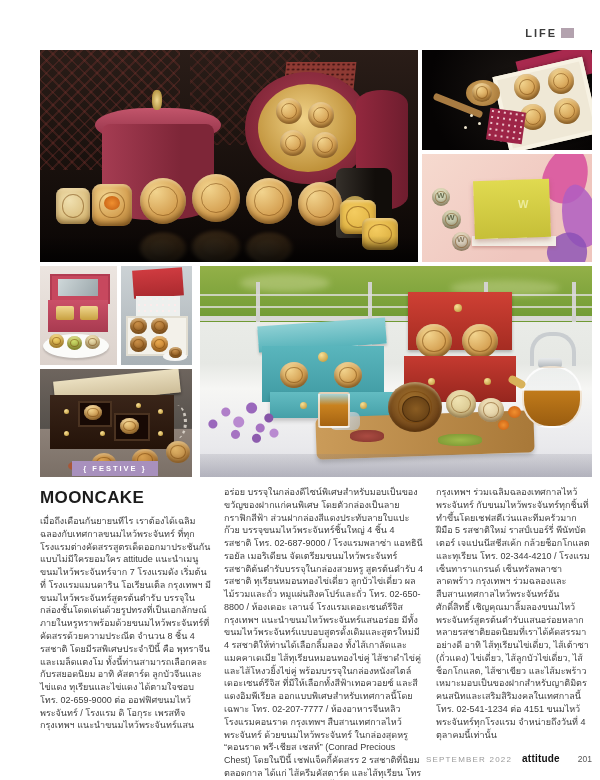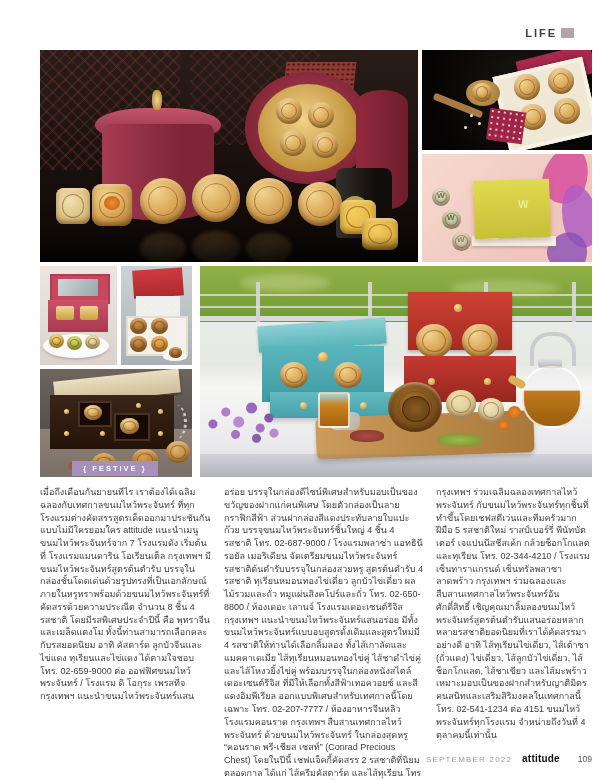--- a/index.html
+++ b/index.html
@@ -221,29 +221,30 @@
 
     <div class="abs" style="left:0;top:188px;width:100%;height:23px;background:linear-gradient(rgba(120,120,135,.18),rgba(90,90,110,.32));"></div>
   </div>
 
   <div class="badge">
     <span>{ FESTIVE }</span>
   </div>
 
   <div class="article">
     <div class="col col1">
+      <h1 class="headline">MOONCAKE</h1>
       <span>เมื่อถึงเดือนกันยายนทีไร เราต้องได้เฉลิมฉลองกับเทศกาลขนมไหว้พระจันทร์ ที่ทุกโรงแรมต่างคัดสรรสูตรเด็ดออกมาประชันกันแบบไม่มีใครยอมใคร attitude แนะนำเมนูขนมไหว้พระจันทร์จาก 7 โรงแรมดัง เริ่มต้นที่ โรงแรมแมนดาริน โอเรียนเต็ล กรุงเทพฯ มีขนมไหว้พระจันทร์สูตรต้นตำรับ บรรจุในกล่องชั้นโดดเด่นด้วยรูปทรงที่เป็นเอกลักษณ์ ภายในหรูหราพร้อมด้วยขนมไหว้พระจันทร์ที่คัดสรรด้วยความประณีต จำนวน 8 ชิ้น 4 รสชาติ โดยมีรสพิเศษประจำปีนี้ คือ พุทราจีนและเมล็ดแตงโม ทั้งนี้ท่านสามารถเลือกคละกับรสยอดนิยม อาทิ คัสตาร์ด ลูกบัวจีนและไข่แดง ทุเรียนและไข่แดง ได้ตามใจชอบ โทร. 02-659-9000 ต่อ ออฟฟิศขนมไหว้พระจันทร์ / โรงแรม ดิ โอกุระ เพรสทีจ กรุงเทพฯ แนะนำขนมไหว้พระจันทร์แสน</span>
     </div>
     <div class="col col2">
       <span>อร่อย บรรจุในกล่องดีไซน์พิเศษสำหรับมอบเป็นของขวัญของฝากแก่คนพิเศษ โดยตัวกล่องเป็นลายกราฟิกสีฟ้า ส่วนฝากล่องสีแดงประทับลายใบแปะก๊วย บรรจุขนมไหว้พระจันทร์ชิ้นใหญ่ 4 ชิ้น 4 รสชาติ โทร. 02-687-9000 / โรงแรมพลาซ่า แอทธินี รอยัล เมอริเดียน จัดเตรียมขนมไหว้พระจันทร์รสชาติต้นตำรับบรรจุในกล่องสวยหรู สูตรต้นตำรับ 4 รสชาติ ทุเรียนหมอนทองไข่เดี่ยว ลูกบัวไข่เดี่ยว ผลไม้รวมและถั่ว หมูแผ่นสิงคโปร์และถั่ว โทร. 02-650-8800 / ห้องเดอะ เลานจ์ โรงแรมเดอะเซนต์รีจิส กรุงเทพฯ แนะนำขนมไหว้พระจันทร์แสนอร่อย มีทั้งขนมไหว้พระจันทร์แบบอบสูตรดั้งเดิมและสูตรใหม่มี 4 รสชาติให้ท่านได้เลือกลิ้มลอง ทั้งไส้เกาลัดและแมคคาเดเมีย ไส้ทุเรียนหมอนทองไข่คู่ ไส้ชาดำไข่คู่ และไส้โหงวยิ้งไข่คู่ พร้อมบรรจุในกล่องหนังสไตล์เดอะเซนต์รีจิส ที่มีให้เลือกทั้งสีฟ้าเทอควอยซ์ และสีแดงอิมพีเรียล ออกแบบพิเศษสำหรับเทศกาลนี้โดยเฉพาะ โทร. 02-207-7777 / ห้องอาหารจีนหลิว โรงแรมคอนราด กรุงเทพฯ สืบสานเทศกาลไหว้พระจันทร์ ด้วยขนมไหว้พระจันทร์ ในกล่องสุดหรู “คอนราด พรี-เชียส เชสท์” (Conrad Precious Chest) โดยในปีนี้ เชฟแจ็คกี้คัดสรร 2 รสชาติที่นิยมตลอดกาล ได้แก่ ไส้ครีมคัสตาร์ด และไส้ทุเรียน โทร 02-690-9999 / โรงแรมดับเบิ้ลยู</span>
     </div>
     <div class="col col3">
       <span>กรุงเทพฯ ร่วมเฉลิมฉลองเทศกาลไหว้พระจันทร์ กับขนมไหว้พระจันทร์ทุกชิ้นที่ทำขึ้นโดยเชฟสตีเว่นและทีมครัวมากฝีมือ 5 รสชาติใหม่ ราสป์เบอร์รี่ พีนัทบัตเตอร์ เจแปนนีสชีสเค้ก กล้วยช็อกโกแลต และทุเรียน โทร. 02-344-4210 / โรงแรมเซ็นทาราแกรนด์ เซ็นทรัลพลาซา ลาดพร้าว กรุงเทพฯ ร่วมฉลองและสืบสานเทศกาลไหว้พระจันทร์อันศักดิ์สิทธิ์ เชิญคุณมาลิ้มลองขนมไหว้พระจันทร์สูตรต้นตำรับแสนอร่อยหลากหลายรสชาติยอดนิยมที่เราได้คัดสรรมาอย่างดี อาทิ ไส้ทุเรียนไข่เดี่ยว, ไส้เต้าซา (ถั่วแดง) ไข่เดี่ยว, ไส้ลูกบัวไข่เดี่ยว, ไส้ช็อกโกแลต, ไส้ชาเขียว และไส้มะพร้าว เหมาะมอบเป็นของฝากสำหรับญาติมิตรคนสนิทและเสริมสิริมงคลในเทศกาลนี้ โทร. 02-541-1234 ต่อ 4151 ขนมไหว้พระจันทร์ทุกโรงแรม จำหน่ายถึงวันที่ 4 ตุลาคมนี้เท่านั้น</span>
     </div>
   </div>
 
   <div class="footer">
     <span class="issue">SEPTEMBER 2022</span>
     <span class="mag">attitude</span>
-    <span class="pageno">109</span>
+    <span class="pageno">201</span>
   </div>
 
 </div>
 
 </body></html>

